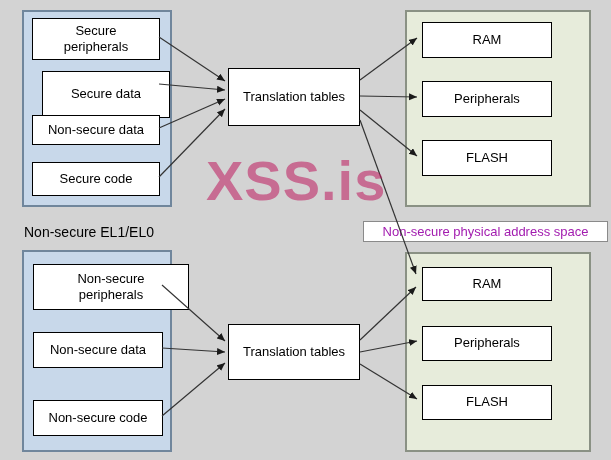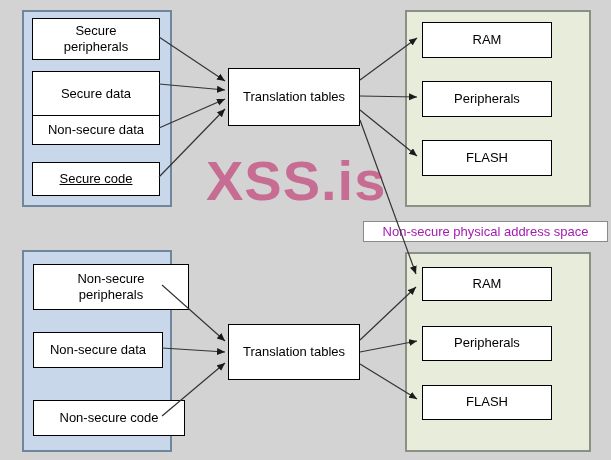--- a/index.html
+++ b/index.html
@@ -83,58 +83,59 @@
 </style>
 </head>
 <body>
 
 <div class="canvas">
 
   <div class="container-blue" style="left:22px; top:10px; width:150px; height:197px;">
     <div class="node" style="left:8px; top:6px; width:128px; height:42px;">
       <span class="narrow">Secure peripherals</span>
     </div>
-    <div class="node" style="left:8px; top:59px; width:128px; height:47px;">
+    <div class="node" style="left:18px; top:59px; width:128px; height:47px;">
       <span>Secure data</span>
     </div>
     <div class="node" style="left:8px; top:103px; width:128px; height:30px;">
       <span>Non-secure data</span>
     </div>
-    <div class="node" style="left:8px; top:150px; width:128px; height:34px;text-decoration:underline;">
+    <div class="node" style="left:8px; top:150px; width:128px; height:34px;">
       <span>Secure code</span>
     </div>
   </div>
 
   <div class="node" style="left:228px; top:68px; width:132px; height:58px;">
     <span>Translation tables</span>
   </div>
 
   <div class="container-green" style="left:405px; top:10px; width:186px; height:197px;">
     <div class="node" style="left:15px; top:10px; width:130px; height:36px;">
       <span>RAM</span>
     </div>
     <div class="node" style="left:15px; top:69px; width:130px; height:36px;">
       <span>Peripherals</span>
     </div>
     <div class="node" style="left:15px; top:128px; width:130px; height:36px;">
       <span>FLASH</span>
     </div>
   </div>
 
+  <div class="plain-label" style="left:24px; top:224px;">Non-secure EL1/EL0</div>
 
   <div class="pa-label" style="left:363px; top:221px; width:245px; height:21px;">Non-secure physical address space</div>
 
   <div class="container-blue" style="left:22px; top:250px; width:150px; height:202px;">
     <div class="node" style="left:9px; top:12px; width:156px; height:46px;">
       <span class="narrow">Non-secure peripherals</span>
     </div>
     <div class="node" style="left:9px; top:80px; width:130px; height:36px;">
       <span>Non-secure data</span>
     </div>
-    <div class="node" style="left:9px; top:148px; width:152px; height:36px;">
+    <div class="node" style="left:9px; top:148px; width:130px; height:36px;">
       <span>Non-secure code</span>
     </div>
   </div>
 
   <div class="node" style="left:228px; top:324px; width:132px; height:56px;">
     <span>Translation tables</span>
   </div>
 
   <div class="container-green" style="left:405px; top:252px; width:186px; height:200px;">
     <div class="node" style="left:15px; top:13px; width:130px; height:34px;">

